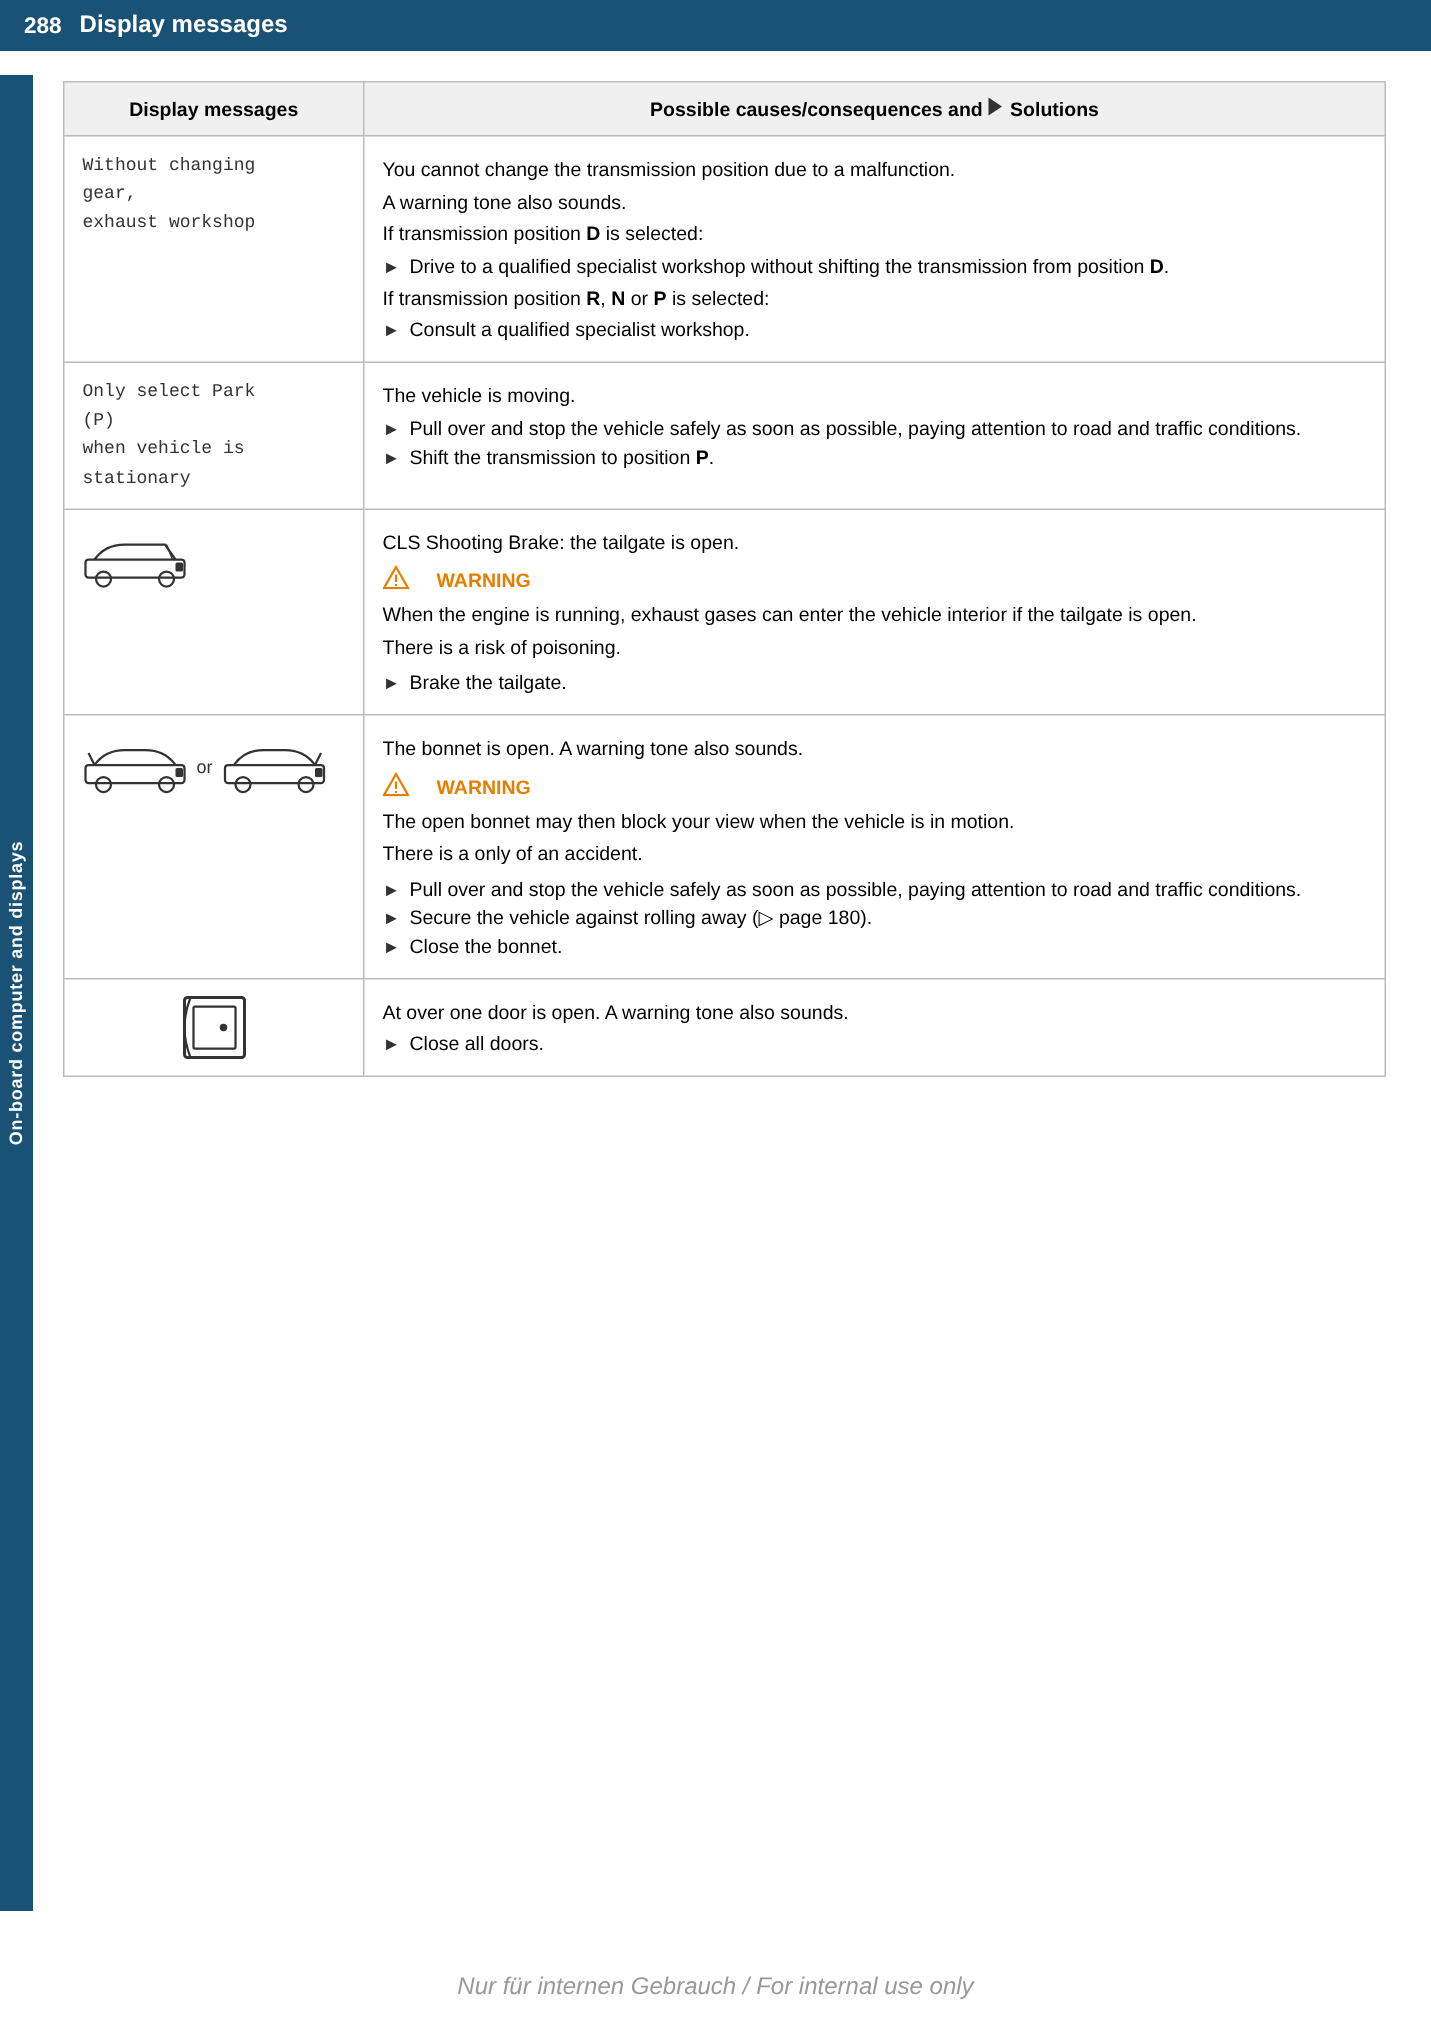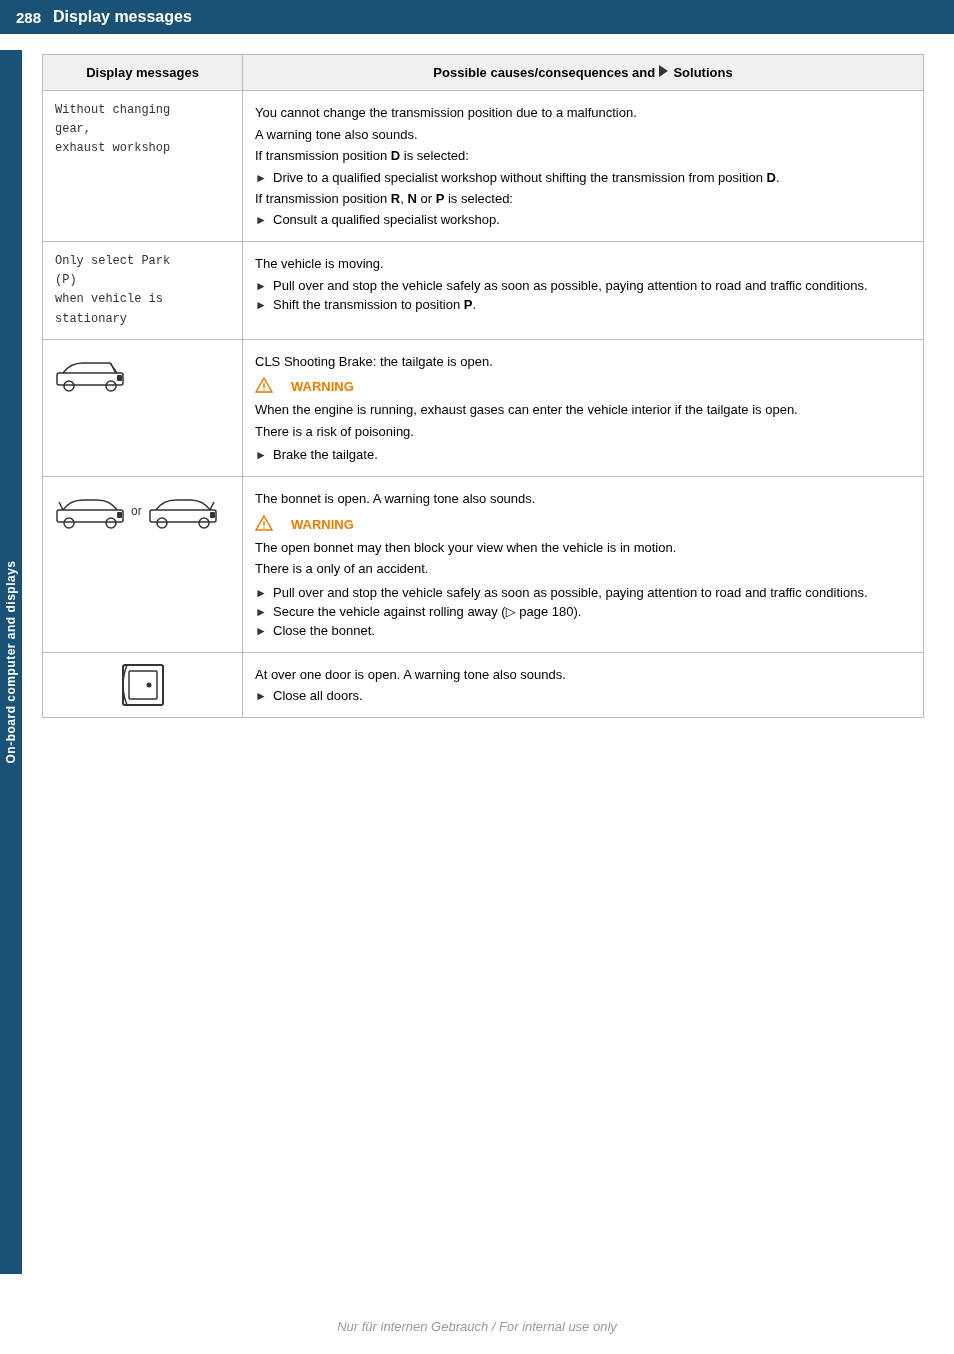--- a/index.html
+++ b/index.html
@@ -138,21 +138,21 @@
       justify-content: center;
     }
 
     
     .page-footer {
       position: absolute;
       bottom: 20px;
       left: 0;
       right: 0;
       text-align: center;
-      font-size: 13px;
+      font-size: 16px;
       color: #999;
       font-style: italic;
     }
 
     p { margin: 2px 0; line-height: 1.5; }
     .solutions-arrow {
       display: inline-block;
       width: 0;
       height: 0;
       border-top: 6px solid transparent;

